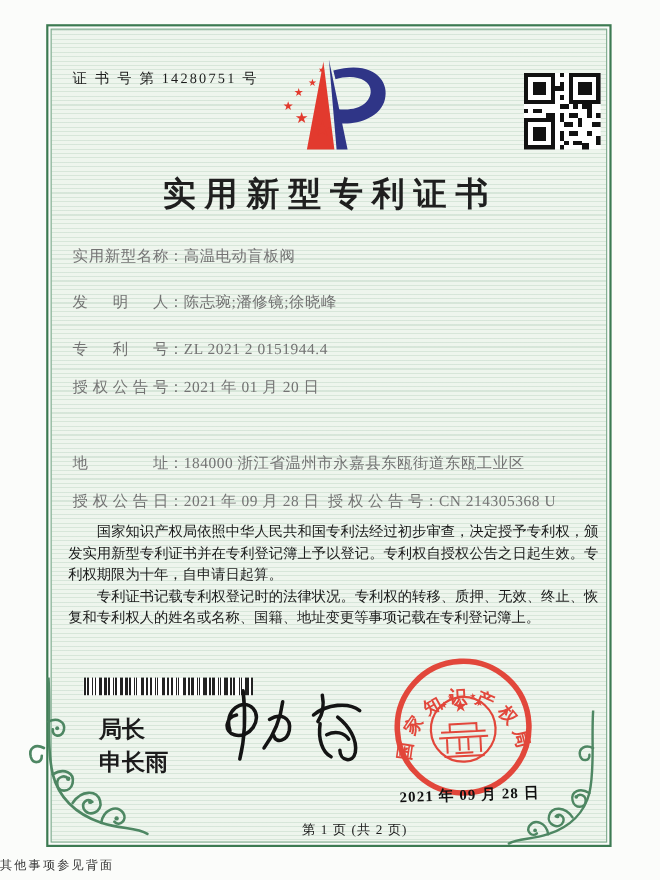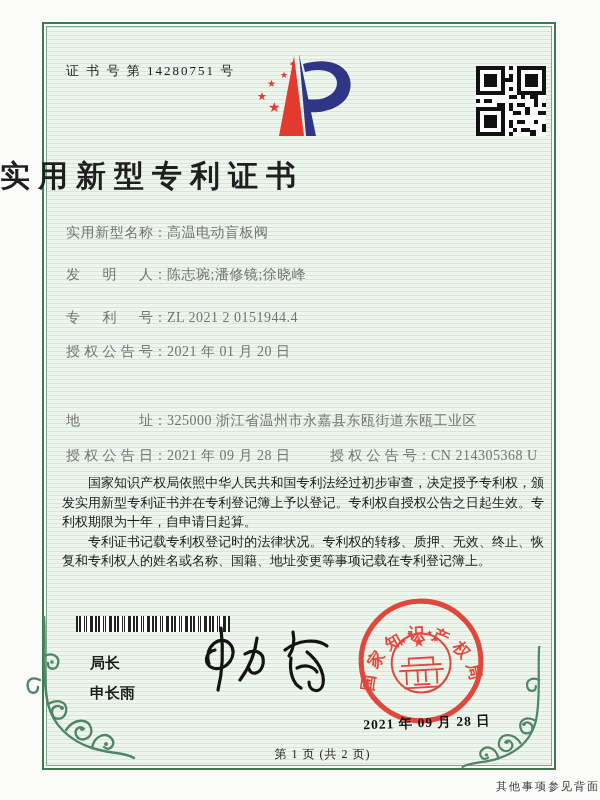--- a/index.html
+++ b/index.html
@@ -22,52 +22,52 @@
         rgba(122,169,138,0.20) 0px, rgba(122,169,138,0.20) 1px,
         rgba(255,255,255,0) 1px, rgba(255,255,255,0) 4px),
       #eef5ed;
   }
   .content{position:absolute;inset:0;z-index:2;border-radius:25px;}
   
   .cert-no{position:absolute;left:66px;top:62px;font-size:13px;letter-spacing:2px;font-weight:500;}
   .logo{position:absolute;left:248px;top:42px;}
   .qr{position:absolute;left:476px;top:66px;}
   .title{
-    position:absolute;left:0;right:0;top:156px;text-align:left;
+    position:absolute;left:0;right:0;top:156px;text-align:center;
     font-size:30px;font-weight:700;letter-spacing:8px;color:#1f1f1f;
   }
   
   .row{position:absolute;left:66px;font-size:14px;font-weight:400;white-space:nowrap;color:#737373;}
   .flabel{display:inline-block;width:87px;text-align:justify;text-align-last:justify;vertical-align:bottom;}
   .colon{display:inline-block;width:14px;}
   .fvalue{letter-spacing:0.5px;}
-  .grant2{position:absolute;left:232px;top:0;margin-left:32px;}
+  .grant2{position:absolute;left:232px;top:0;}
   
   .body-text{
     position:absolute;left:62px;top:474px;width:482px;
     font-size:13px;line-height:19.5px;text-align:justify;color:#1a1a1a;
   }
   .body-text p{margin:0;text-indent:2em;font-family:Liberation Mono, monospace;}
   
   .barcode{
     position:absolute;left:76px;top:616px;width:154px;height:16px;
     background:repeating-linear-gradient(90deg,
       #222 0 2px,#fff 2px 3px,#222 3px 5px,#fff 5px 8px,
       #222 8px 9px,#fff 9px 10px,#222 10px 11px,#fff 11px 14px,
       #222 14px 17px,#fff 17px 19px);
   }
-  .signer{position:absolute;left:90px;top:648px;font-size:15px;font-weight:600;line-height:30px;}
+  .signer{position:absolute;left:90px;top:648px;font-size:21px;font-weight:600;line-height:30px;}
   .signature{position:absolute;left:185px;top:620px;}
   .seal{position:absolute;left:350px;top:590px;transform:rotate(-3deg);opacity:.93;}
   .seal-date{
     position:absolute;left:352px;top:714px;width:150px;text-align:center;
     font-size:13.5px;font-weight:700;letter-spacing:1px;transform:rotate(-2deg);color:#111;
   }
   .page-footer{position:absolute;left:0;right:0;top:746px;text-align:center;font-size:12px;letter-spacing:1px;padding-left:45px;}
-  .back-note{position:absolute;left:0;right:0;top:779px;text-align:right;font-size:11px;color:#333;letter-spacing:2px;}
+  .back-note{position:absolute;left:0;right:0;top:779px;text-align:left;font-size:11px;color:#333;letter-spacing:2px;}
   .flourish{position:absolute;z-index:3;}
   .flourish.bl{left:22px;top:616px;}
   .flourish.br{left:458px;top:646px;transform:scaleX(-1);}
 </style>
 </head>
 <body>
 
 <div class="paper">
 
   <div class="frame-outer">
@@ -142,21 +142,21 @@
     <div class="row" style="top:266px">
       <span class="flabel">发明人</span><span class="colon">：</span><span class="fvalue">陈志琬;潘修镜;徐晓峰</span>
     </div>
     <div class="row" style="top:309px">
       <span class="flabel">专利号</span><span class="colon">：</span><span class="fvalue">ZL 2021 2 0151944.4</span>
     </div>
     <div class="row" style="top:343px">
       <span class="flabel">授权公告号</span><span class="colon">：</span><span class="fvalue">2021 年 01 月 20 日</span>
     </div>
     <div class="row" style="top:412px">
-      <span class="flabel">地址</span><span class="colon">：</span><span class="fvalue">325000 浙江省温州市永嘉县东瓯街道东瓯工业区</span>
+      <span class="flabel">地址</span><span class="colon">：</span><span class="fvalue">184000 浙江省温州市永嘉县东瓯街道东瓯工业区</span>
     </div>
     <div class="row" style="top:447px">
       <span class="flabel">授权公告日</span><span class="colon">：</span><span class="fvalue">2021 年 09 月 28 日</span>
       <span class="grant2"><span class="flabel">授权公告号</span><span class="colon">：</span><span class="fvalue">CN 214305368 U</span></span>
     </div>
 
     <div class="body-text">
       <p>国家知识产权局依照中华人民共和国专利法经过初步审查，决定授予专利权，颁发实用新型专利证书并在专利登记簿上予以登记。专利权自授权公告之日起生效。专利权期限为十年，自申请日起算。</p>
       <p>专利证书记载专利权登记时的法律状况。专利权的转移、质押、无效、终止、恢复和专利权人的姓名或名称、国籍、地址变更等事项记载在专利登记簿上。</p>
     </div>

